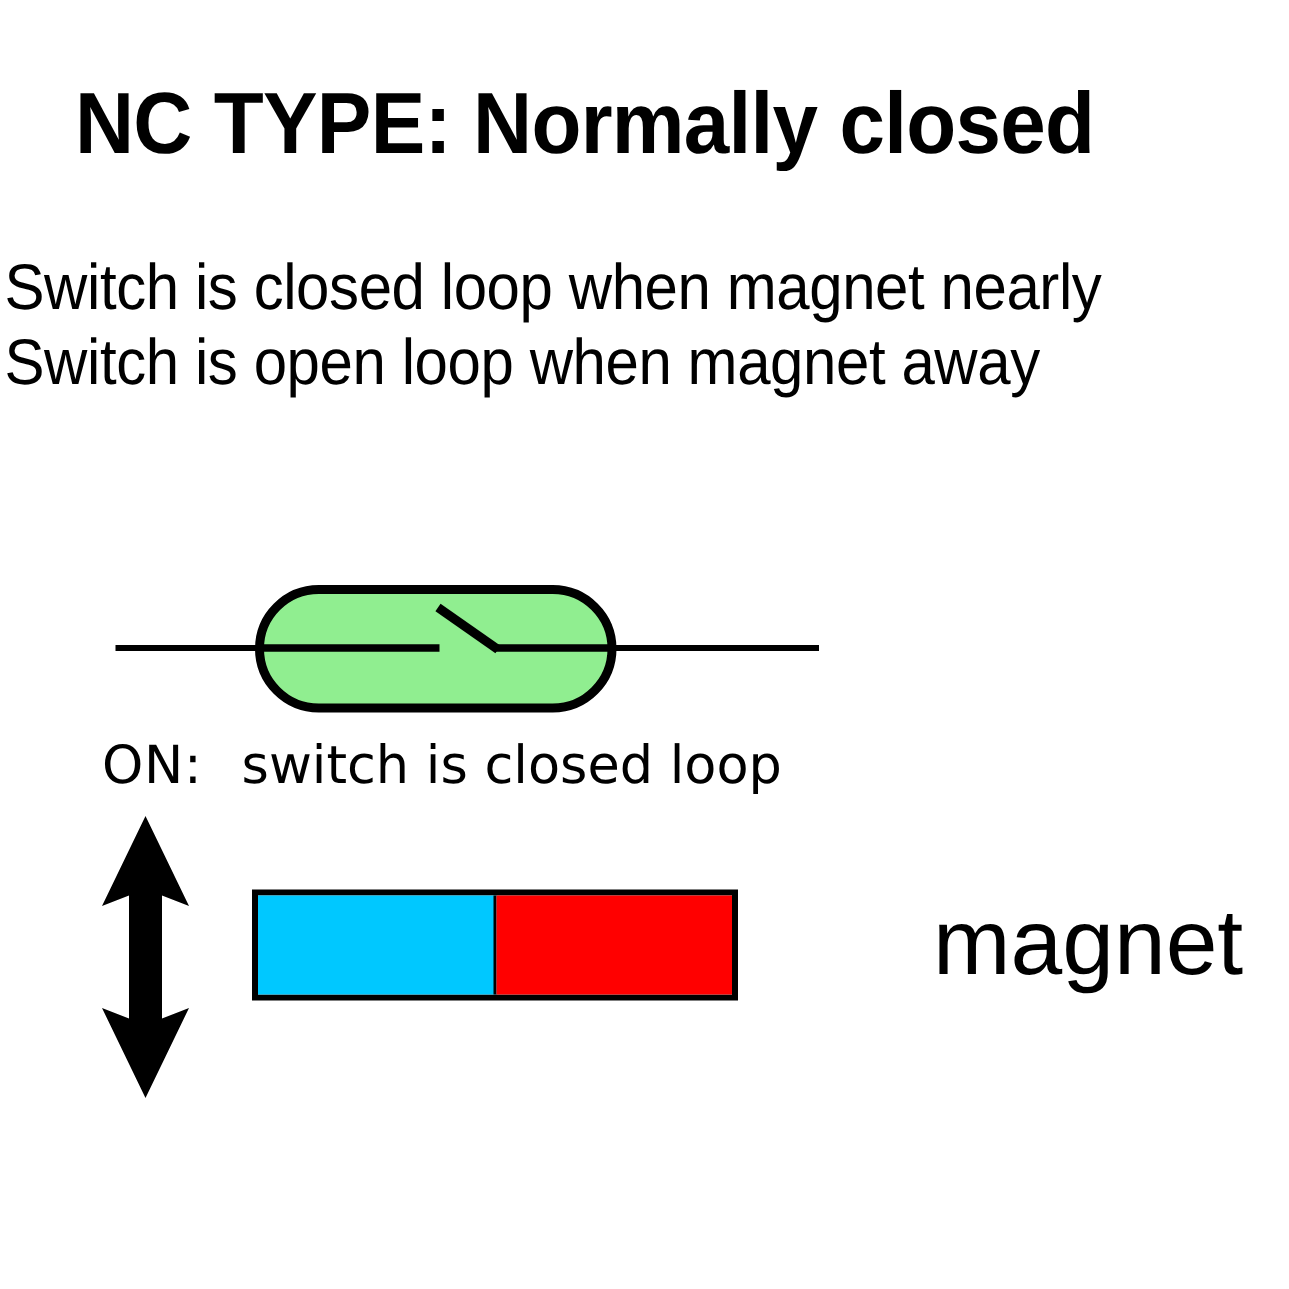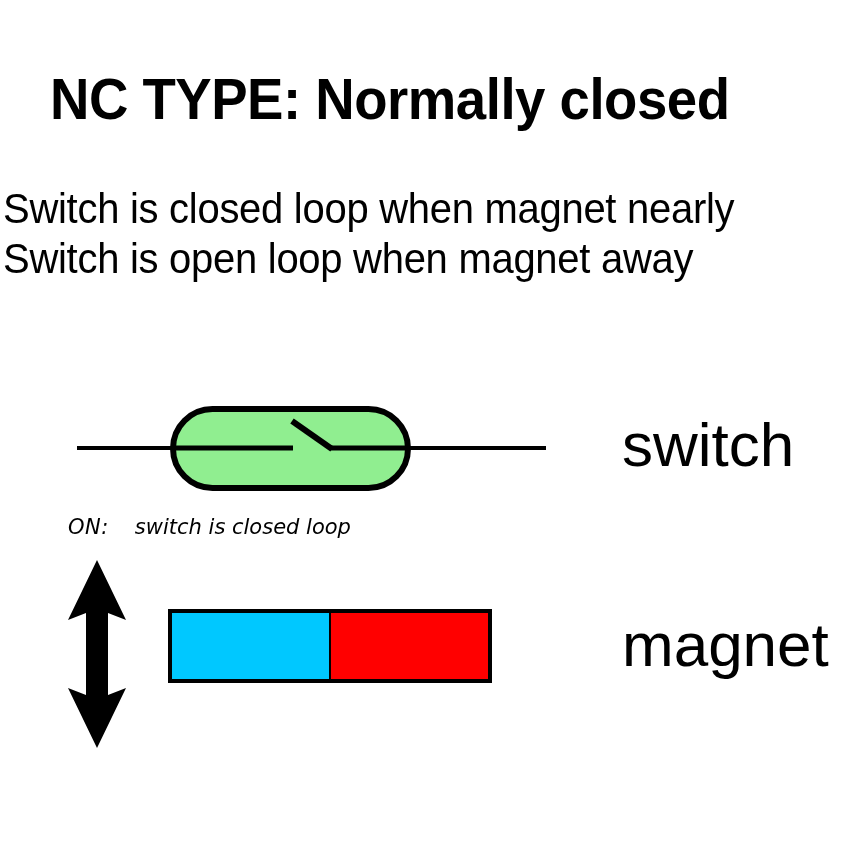--- a/index.html
+++ b/index.html
@@ -9,21 +9,20 @@
     background: #ffffff;
   }
   #canvas {
     position: relative;
     width: 859px;
     height: 838px;
     background: #ffffff;
     overflow: hidden;
     font-family: "Liberation Sans", sans-serif;
     color: #000000;
-    margin-top: 16px;
   }
 
   
   #title {
     position: absolute;
     left: 50px;
     top: 52px;
     font-family: "Liberation Sans Narrow", "Liberation Sans", sans-serif;
     font-weight: 700;
     font-size: 58px;
@@ -59,24 +58,23 @@
     white-space: nowrap;
   }
   #label-switch { left: 622px; top: 398px; }
   #label-magnet { left: 622px; top: 598px; }
 
   
   .state-line {
     position: absolute;
     font-family: "DejaVu Sans", sans-serif;
     font-weight: 400;
-    font-size: 21px;
+    font-size: 35px;
     line-height: 38px;
     white-space: nowrap;
-    font-style: italic;
   }
   .state-line .state-key { letter-spacing: 0.5px; }
   .state-line .state-val { padding-left: 26px; }
   #state-on  { left: 68px; top: 492px; }
   #state-off { left: 68px; top: 752px; }
 
   
   #switch-group {
     position: absolute;
     left: 70px;
@@ -156,16 +154,15 @@
                L5 62 Z" fill="#000000"></path>
     </svg>
   </div>
 
   <div id="magnet-group">
     <div id="magnet-north" style="background: rgb(0, 200, 255);"></div>
     <div id="magnet-south" style="background: rgb(255, 0, 0);"></div>
   </div>
 
 
-  <div id="label-switch" class="big-label">switch</div>
   <div id="label-magnet" class="big-label">magnet</div>
 
 </div>
 
 </body></html>

